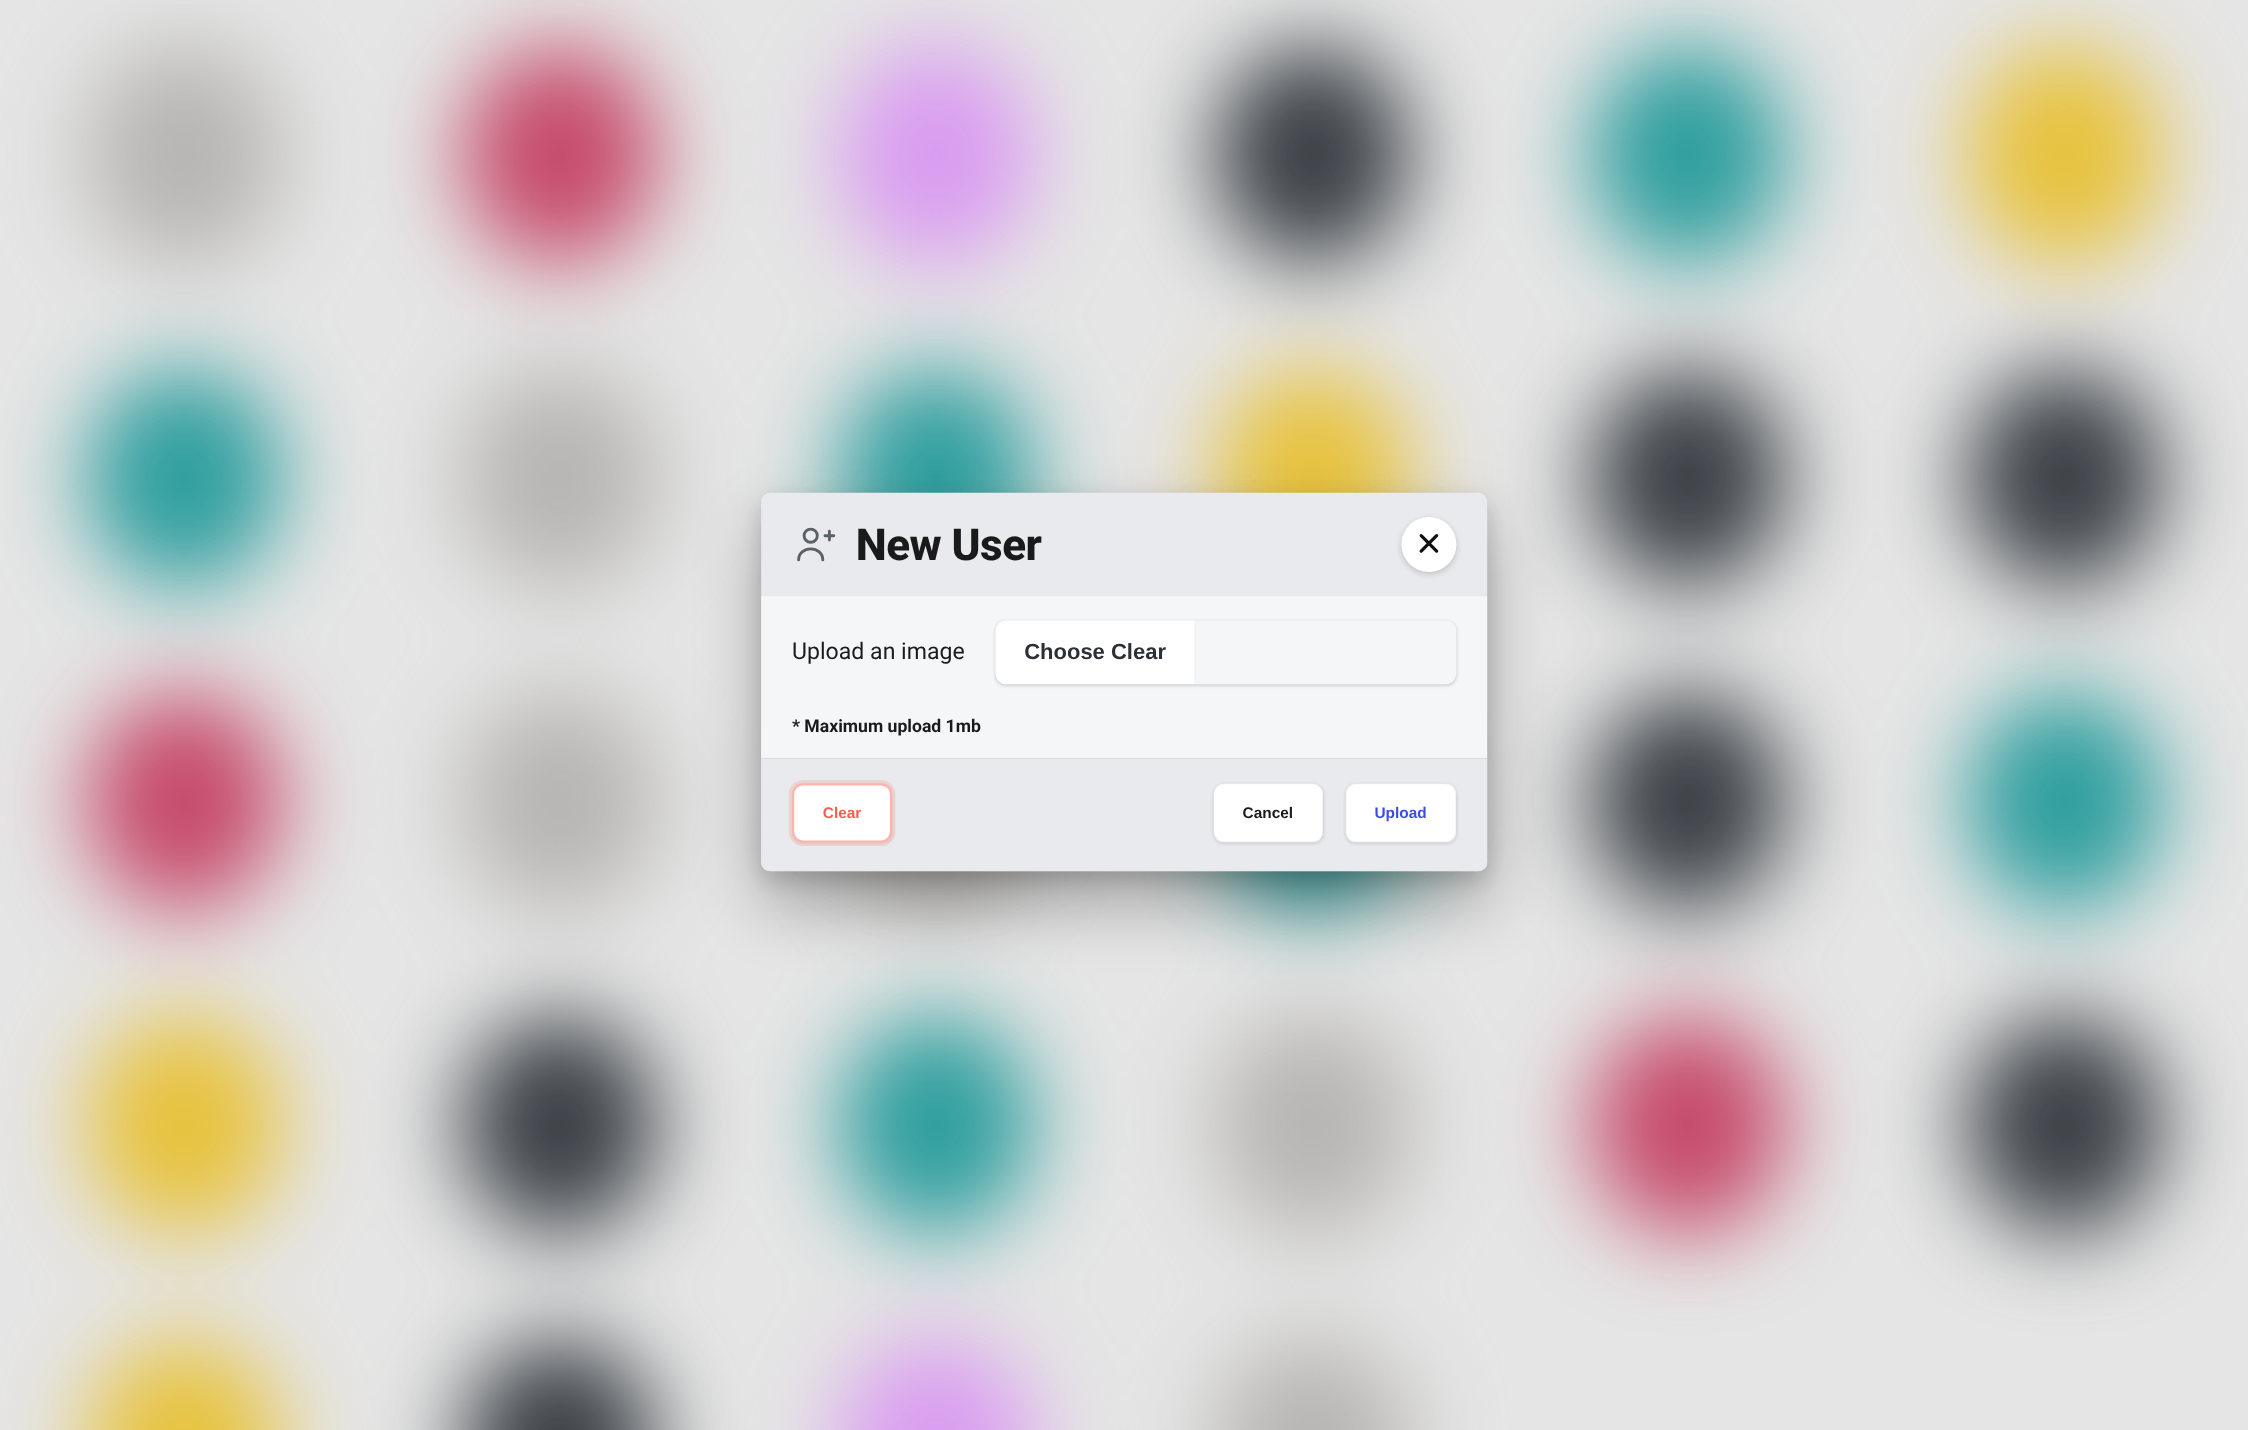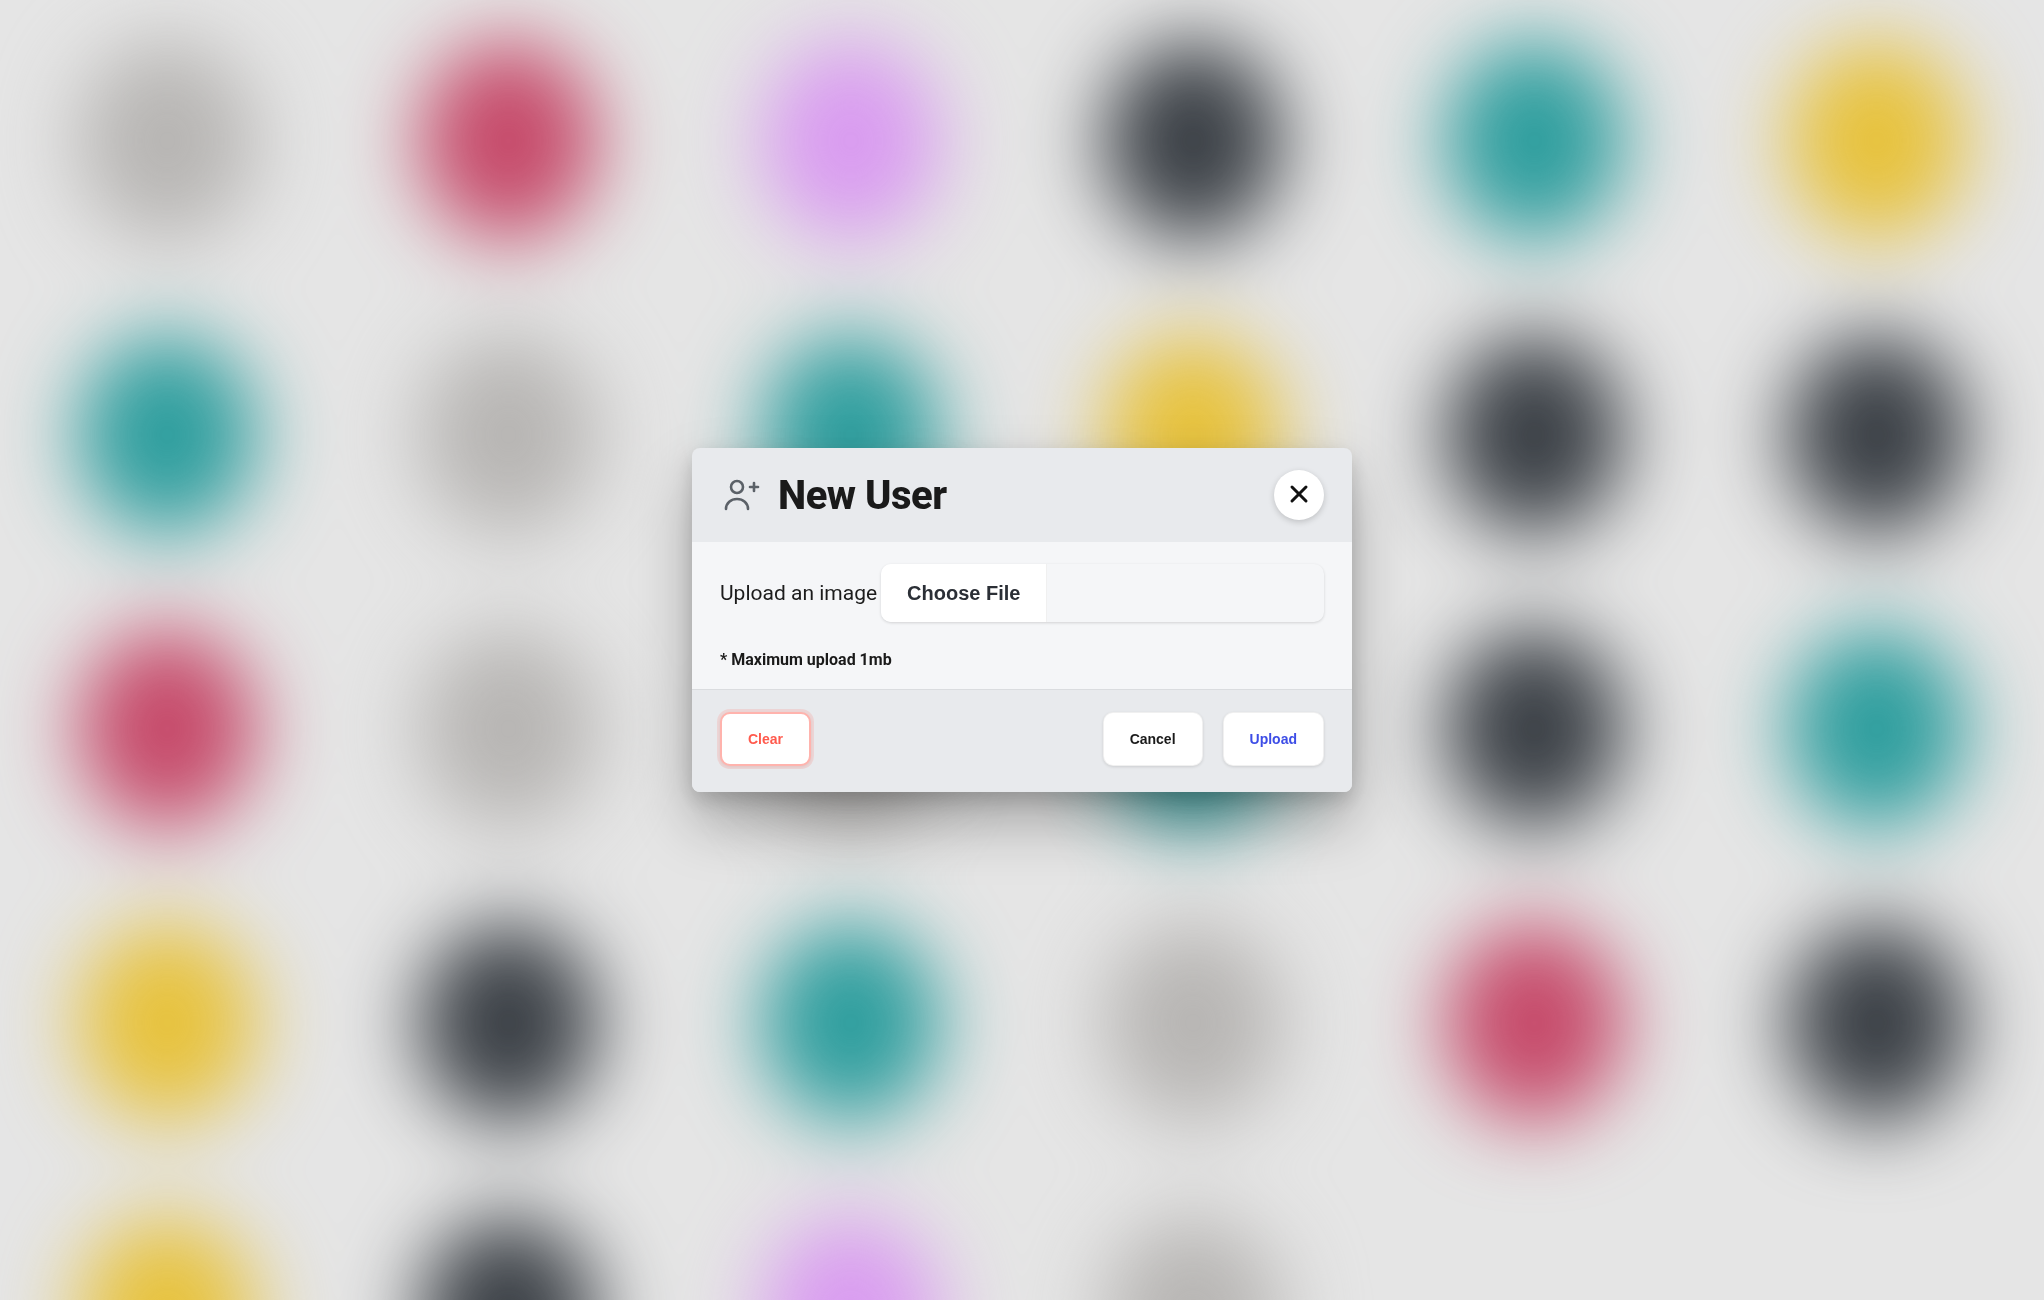--- a/index.html
+++ b/index.html
@@ -87,21 +87,21 @@
     .close-btn svg { width: 20px; height: 20px; }
 
     
     .dialog-body {
       background: #f5f6f8;
       padding: 22px 28px 8px 28px;
     }
     .upload-row {
       display: flex;
       align-items: center;
-      gap: 4px;
+      gap: 28px;
     }
     .upload-label {
       font-size: 21px;
       color: #1c1c1c;
       font-weight: 400;
     }
     .file-widget {
       flex: 1;
       display: flex;
       border-radius: 10px;
@@ -226,21 +226,21 @@
             <line x1="17" y1="3" x2="3" y2="17"></line>
           </svg>
         </span>
       </button>
     </div>
 
     <div class="dialog-body">
       <div class="upload-row">
         <span class="upload-label">Upload an image</span>
         <div class="file-widget">
-          <button class="choose-file-btn">Choose File</button>
+          <button class="choose-file-btn">Choose Clear</button>
         </div>
       </div>
     </div>
 
     <div class="helper-row">
       <span class="helper-text">* Maximum upload 1mb</span>
     </div>
 
     <div class="dialog-footer">
       <button class="btn btn-clear">Clear</button>

